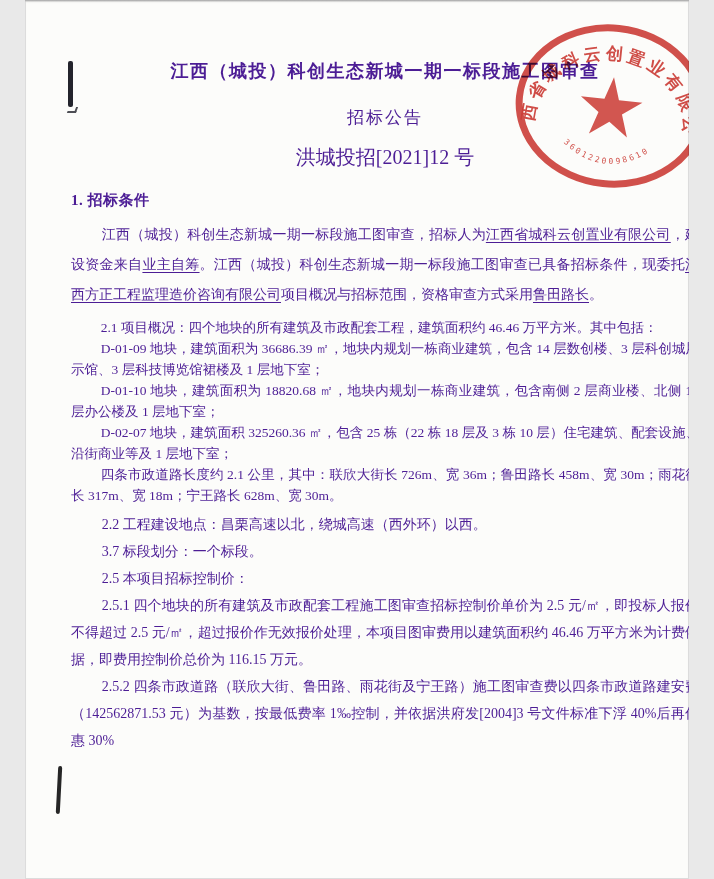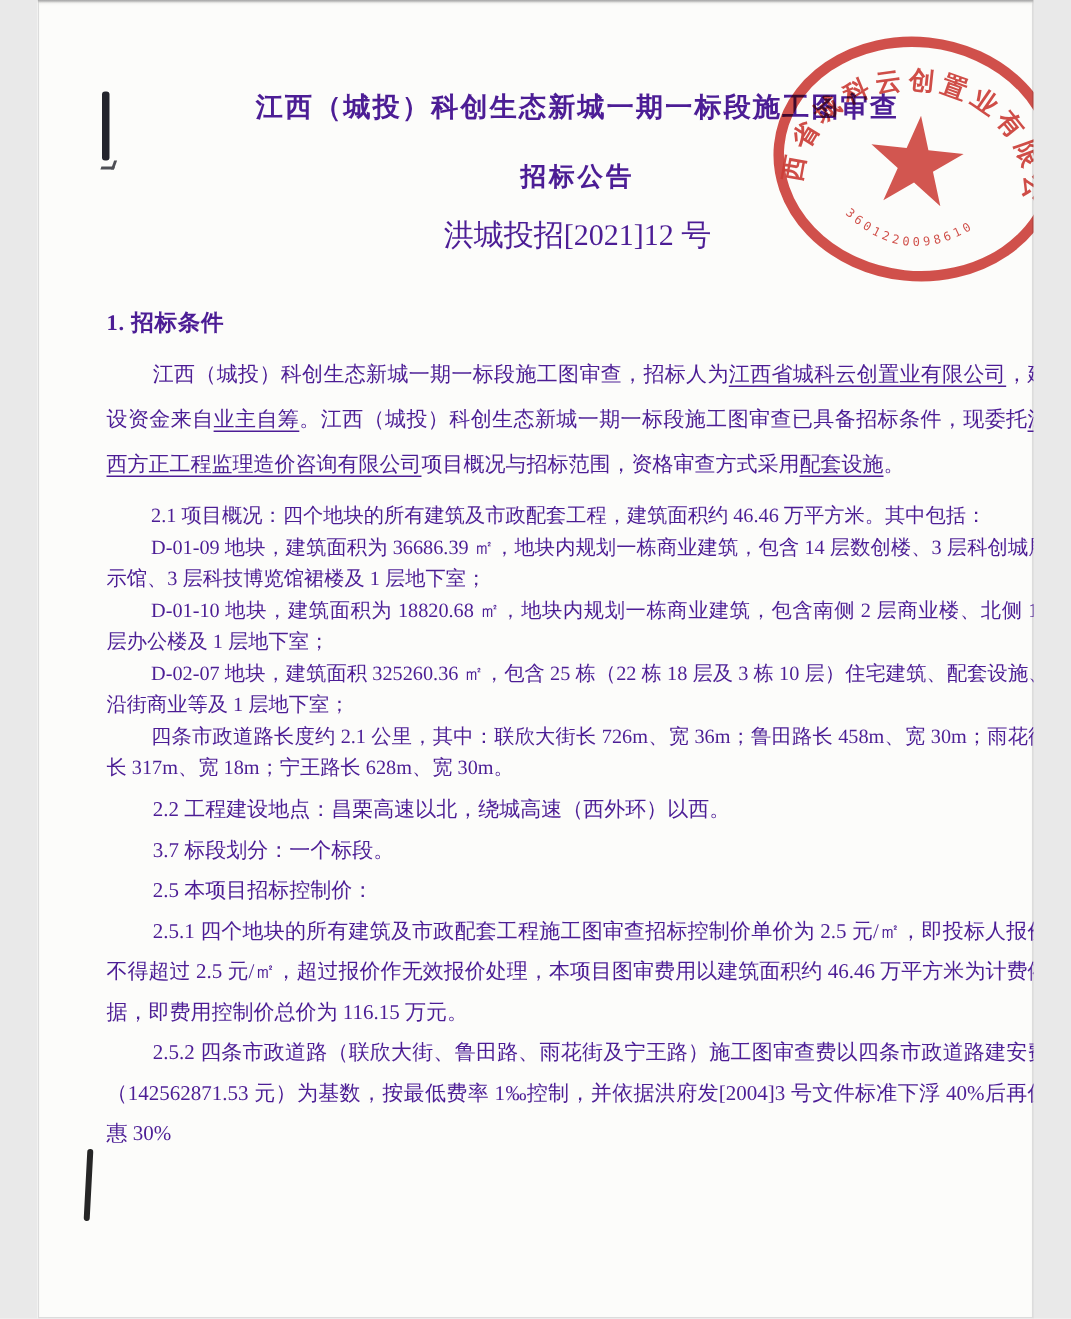--- a/index.html
+++ b/index.html
@@ -19,32 +19,32 @@
   .doc-title {
     margin-top:58px;
     text-align:center;
     font-size:18px; font-weight:bold;
     letter-spacing:1.5px;
     line-height:26px;
   }
   .doc-subtitle {
     margin-top:22px;
     text-align:center;
-    font-size:17px; font-weight:bold;
+    font-size:17px; font-weight:normal;
     letter-spacing:2px;
     line-height:24px;
   }
   .doc-number {
     margin-top:17px;
     text-align:center;
     font-size:20px;
     line-height:20px;
   }
   .sec-heading {
-    margin-top:38px;
+    margin-top:22px;
     font-size:15px; font-weight:bold;
     line-height:22px;
     letter-spacing:.5px;
   }
   .sec-heading.second { margin-top:12px; }
   .p-intro {
     margin:9px 0 0 0;
     font-size:14px;
     line-height:30px;
     text-align:justify;
@@ -107,21 +107,21 @@
   <div class="mark1"></div>
   <div class="mark2"></div>
 
   <div class="content">
     <div class="doc-title">江西（城投）科创生态新城一期一标段施工图审查</div>
     <div class="doc-subtitle">招标公告</div>
     <div class="doc-number">洪城投招[2021]12 号</div>
 
     <div class="sec-heading">1. 招标条件</div>
 
-    <p class="p-intro"><span>江西（城投）科创生态新城一期一标段施工图审查，招标人为</span><span class="u">江西省城科云创置业有限公司</span><span>，建设资金来自</span><span class="u">业主自筹</span><span>。江西（城投）科创生态新城一期一标段施工图审查已具备招标条件，现委托</span><span class="u">江西方正工程监理造价咨询有限公司</span><span>项目概况与招标范围，资格审查方式采用</span><span class="u">配套设施</span><span>。</span></p>
+    <p class="p-intro"><span>江西（城投）科创生态新城一期一标段施工图审查，招标人为</span><span class="u">江西省城科云创置业有限公司</span><span>，建设资金来自</span><span class="u">业主自筹</span><span>。江西（城投）科创生态新城一期一标段施工图审查已具备招标条件，现委托</span><span class="u">江西方正工程监理造价咨询有限公司</span><span>项目概况与招标范围，资格审查方式采用</span><span class="u">鲁田路长</span><span>。</span></p>
 
 
     <div class="cluster">
       <p>2.1 项目概况：四个地块的所有建筑及市政配套工程，建筑面积约 46.46 万平方米。其中包括：</p>
       <p>D-01-09 地块，建筑面积为 36686.39 ㎡，地块内规划一栋商业建筑，包含 14 层数创楼、3 层科创城展示馆、3 层科技博览馆裙楼及 1 层地下室；</p>
       <p>D-01-10 地块，建筑面积为 18820.68 ㎡，地块内规划一栋商业建筑，包含南侧 2 层商业楼、北侧 14 层办公楼及 1 层地下室；</p>
       <p>D-02-07 地块，建筑面积 325260.36 ㎡，包含 25 栋（22 栋 18 层及 3 栋 10 层）住宅建筑、配套设施、沿街商业等及 1 层地下室；</p>
       <p>四条市政道路长度约 2.1 公里，其中：联欣大街长 726m、宽 36m；鲁田路长 458m、宽 30m；雨花街长 317m、宽 18m；宁王路长 628m、宽 30m。</p>
     </div>
 

